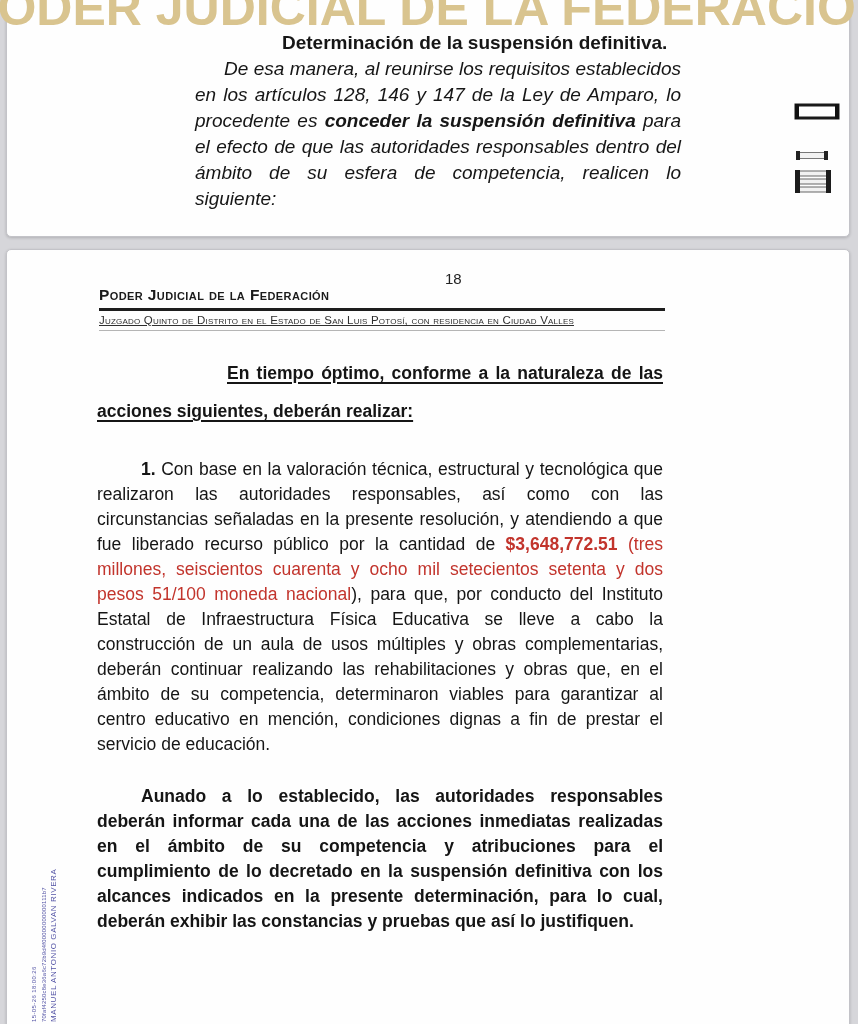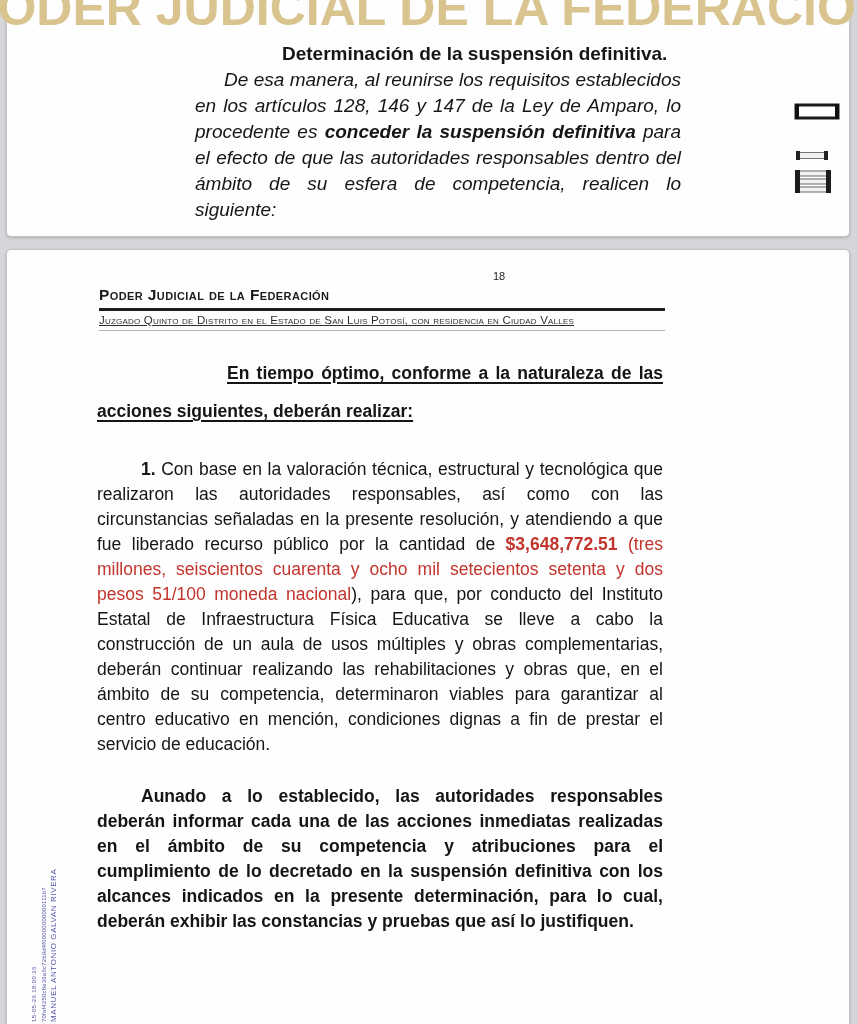--- a/index.html
+++ b/index.html
@@ -33,33 +33,33 @@
     color: #d9c48f;
     z-index: 0;
     user-select: none;
   }
   .p1content {
     position: relative; z-index: 1;
     padding: 33px 168px 0 188px;
     font-size: 19px; line-height: 26px;
     color: #161616;
   }
-  .p1heading { font-weight: bold; margin: 15px 0 0 87px; }
+  .p1heading { font-weight: bold; margin: 4px 0 0 87px; }
   .p1para { margin: 0; text-indent: 29px; text-align: justify; font-style: italic; }
   .bold { font-weight: bold; }
 
   .field-markers { position: absolute; z-index: 2; }
   #marker1 { top: 110px; right: 9px; }
   #marker2 { top: 153px; right: 21px; }
   #marker3 { top: 177px; right: 18px; }
 
   
   .pageno {
     position: absolute; top: 20px; left: 438px;
-    font-size: 11px; color: #222; margin-left: 48px;
+    font-size: 15px; color: #222;
   }
   .smallcaps { font-variant: small-caps; }
   .inst {
     position: absolute; left: 92px; top: 36px;
     font-size: 15.5px; font-weight: bold;
     letter-spacing: .4px; color: #1b1b1b;
   }
   .rule1 {
     position: absolute; left: 92px; top: 58px;
     width: 566px; height: 3px; background: #1d1d1d;

